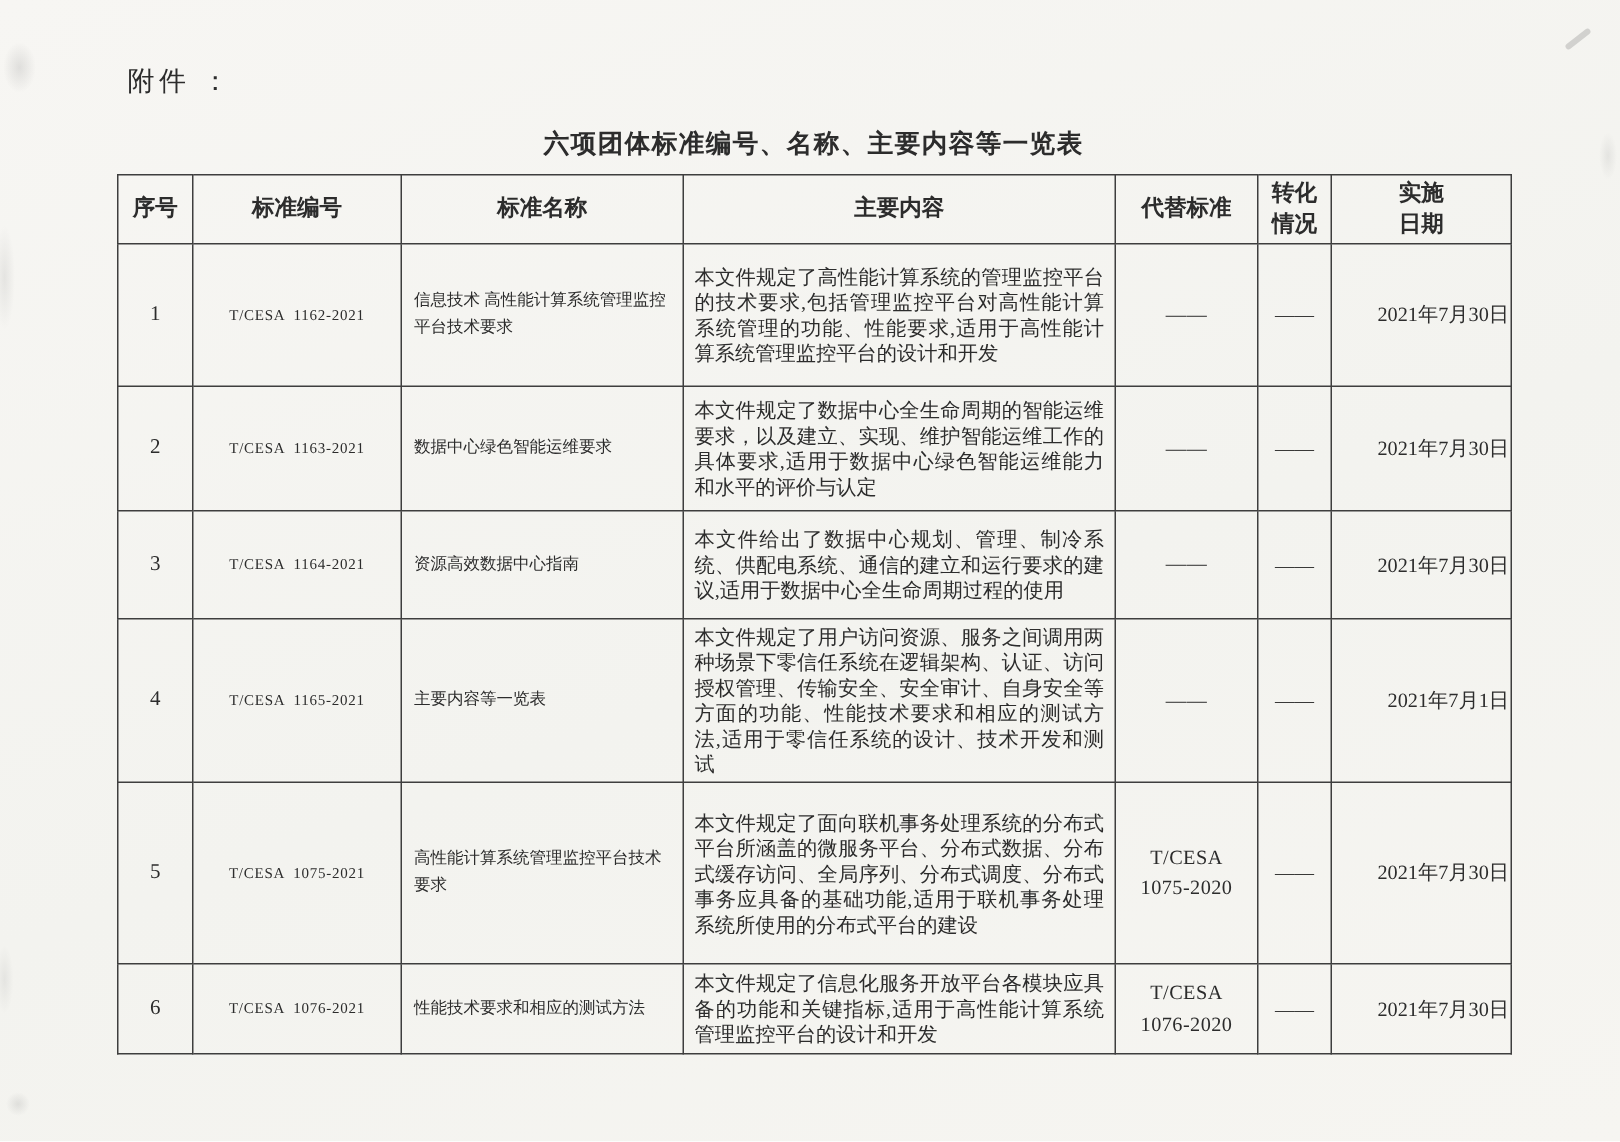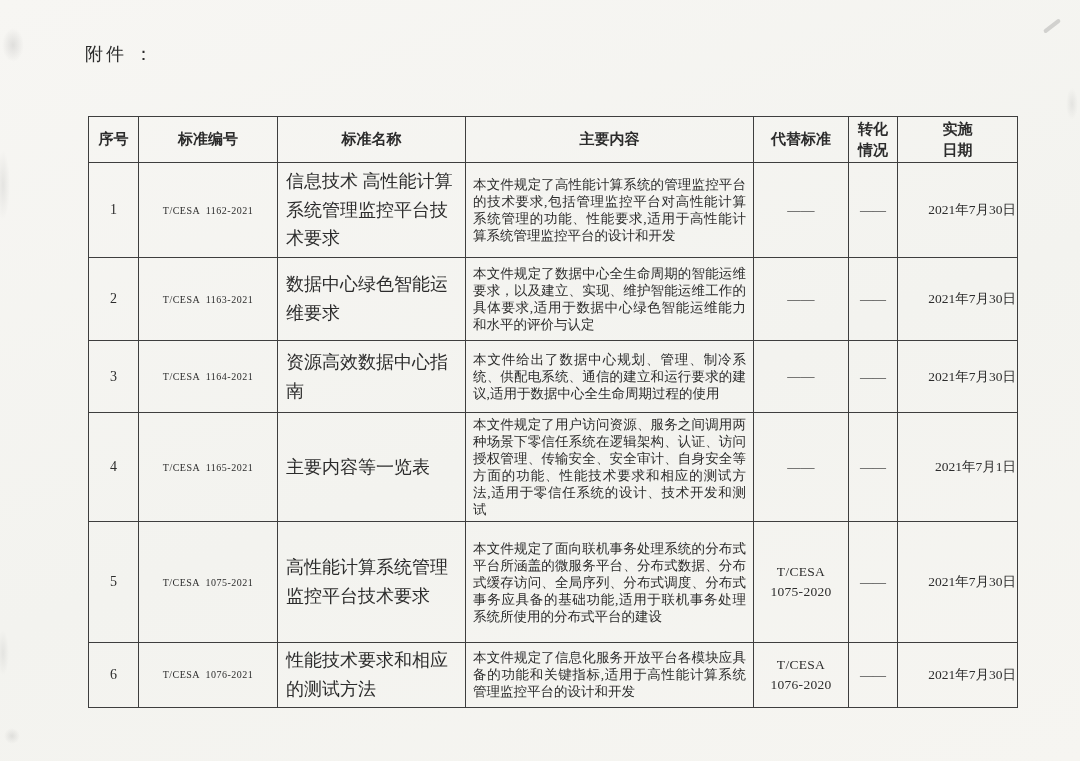--- a/index.html
+++ b/index.html
@@ -30,21 +30,21 @@
     left: 78px;
     top: 84px;
     width: 929px;
     text-align: center;
     font-size: 17px;
     font-weight: bold;
     letter-spacing: 1px;
   }
   table.standards {
     position: absolute;
-    left: 88px;
+    left: 78px;
     top: 116px;
     width: 929px;
     border-collapse: collapse;
     table-layout: fixed;
   }
   table.standards th,
   table.standards td {
     border: 1.6px solid #3e3e3e;
     vertical-align: middle;
     overflow: hidden;
@@ -70,21 +70,21 @@
   }
   td.c-code {
     text-align: center;
     font-size: 10px;
     letter-spacing: 0.5px;
     word-spacing: 3px;
     white-space: nowrap;
   }
   td.c-name {
     text-align: left;
-    font-size: 18px;
+    font-size: 11px;
     line-height: 1.6;
     padding: 3px 8px;
   }
   td.c-content {
     text-align: justify;
     font-size: 13.5px;
     line-height: 17px;
     padding: 3px 7px;
     font-family: Liberation Serif, serif;
   }
@@ -136,20 +136,21 @@
     background: radial-gradient(ellipse at center, rgba(140,140,140,0.2), transparent 70%);
   }
 </style>
 </head>
 <body>
 
 <div class="page">
 
   <div class="attachment-label">附件 ：</div>
 
+  <div class="doc-title">六项团体标准编号、名称、主要内容等一览表</div>
 
   <table class="standards">
     <colgroup>
       <col style="width:50px">
       <col style="width:139px">
       <col style="width:188px">
       <col style="width:288px">
       <col style="width:95px">
       <col style="width:49px">
       <col style="width:120px">

